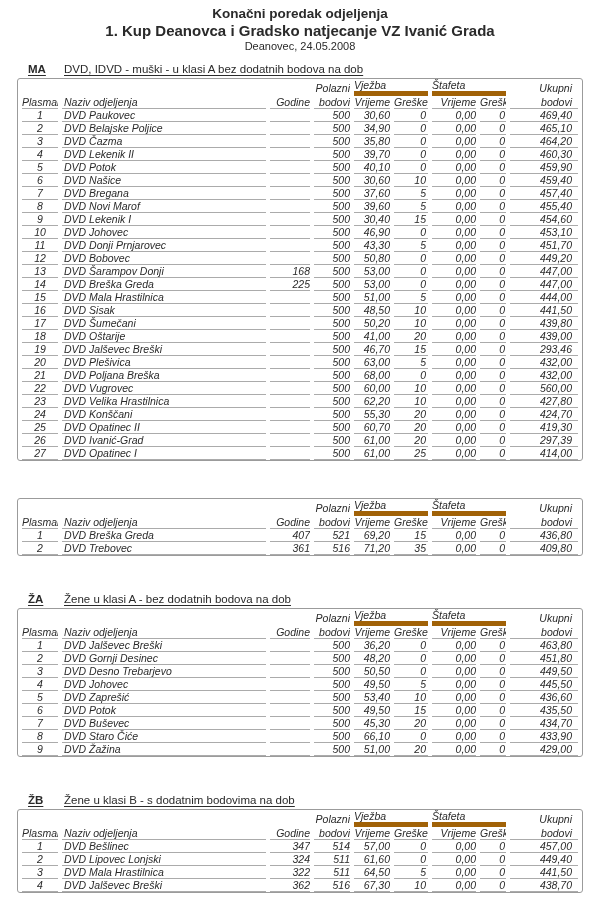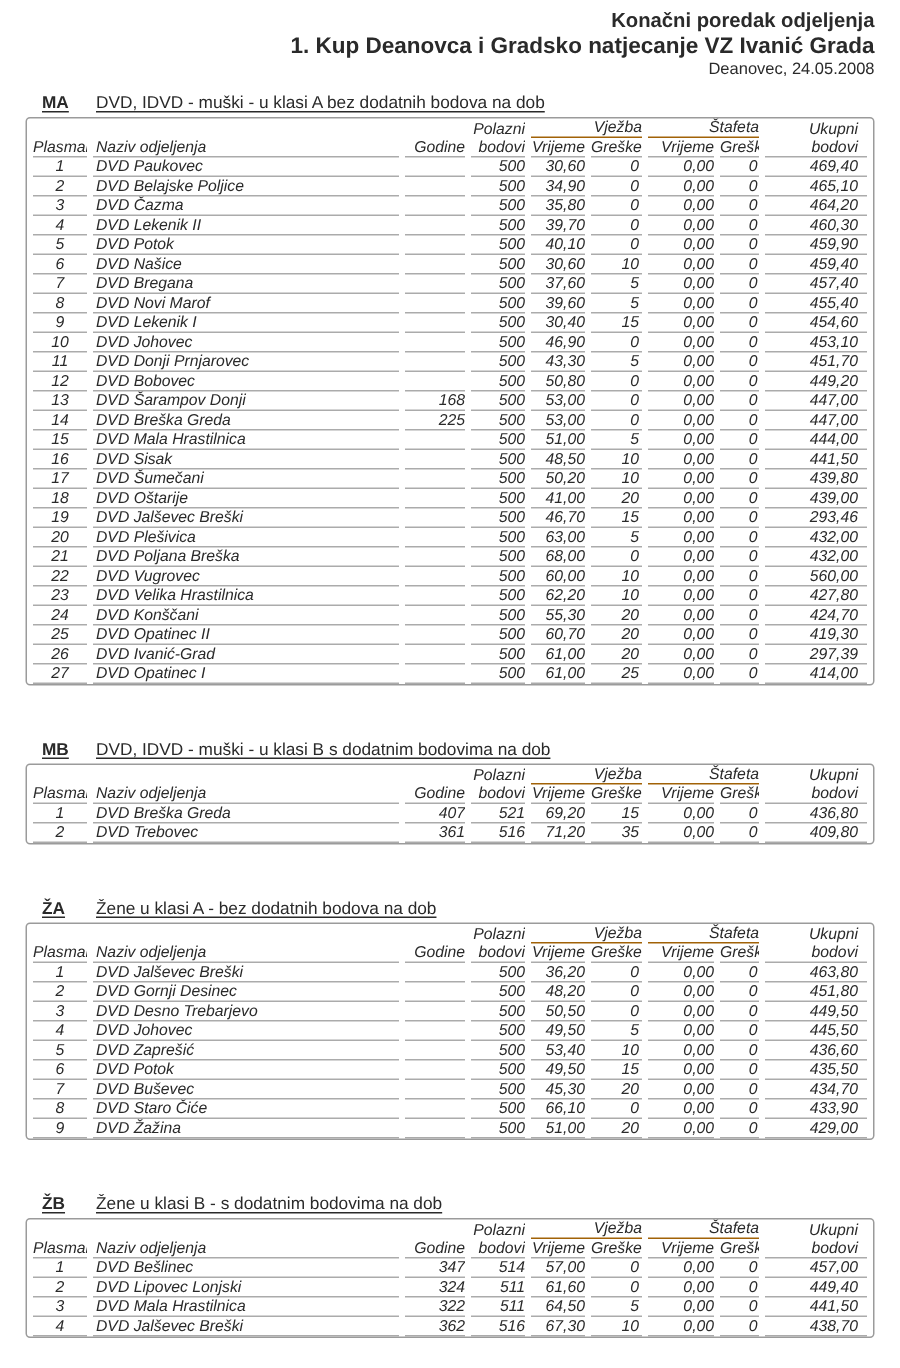--- a/index.html
+++ b/index.html
@@ -1,40 +1,40 @@
 <!DOCTYPE html>
 <html><head>
 <meta charset="utf-8">
 <style>
   html,body { margin:0; padding:0; background:#ffffff; }
   body { font-family:"Liberation Sans", sans-serif; color:#2a2a2a; }
   .page { width:600px; height:912px; box-sizing:border-box; padding:6px 17px 0 17px; background:#ffffff; overflow:hidden; }
 
-  .doc-title { text-align:right; }
+  .doc-title { text-align:center; }
   .t1 { font-size:13.5px; font-weight:bold; line-height:16px; }
   .t2 { font-size:15px;   font-weight:bold; line-height:17px; }
   .t3 { font-size:11px;   line-height:13px; margin-top:1px; }
 
   .section { margin-top:37px; }
   .section.first { margin-top:10px; }
 
   .sec-head { margin:0 0 2px 11px; font-size:11.5px; line-height:13px; }
   .sec-code { font-weight:bold; text-decoration:underline; text-underline-offset:2px; display:inline-block; min-width:36px; }
   .sec-title { text-decoration:underline; text-underline-offset:2px; }
 
   .tbl-wrap { border:1px solid #9b9b9b; border-radius:3px; background:#fff; }
   table { width:100%; table-layout:fixed; border-collapse:separate; border-spacing:4px 0;font-style:italic; }
   th, td {
     font-size:10.5px; font-weight:normal; line-height:12px; height:12px;
     padding:0; margin:0; vertical-align:middle; text-align:right;
     white-space:nowrap; overflow:hidden; color:#2a2a2a;
   }
   thead th.underl, tbody td { border-bottom:1px solid #ababab; }
   .group-row th { border-bottom:none; }
-  .group-row th.grp { border-bottom:1px solid #a16207; text-align:right; }
+  .group-row th.grp { border-bottom:5px solid #a16207; text-align:left; }
   .c0 { text-align:center; }
   .c1 { text-align:left; padding-left:2px; }
   .c5 { padding-right:2px; }
   .c7 { padding-right:1px; }
   .c8 { padding-right:6px; }
 </style>
 </head>
 <body>
 
 <div class="page">
@@ -380,23 +380,20 @@
                 <td class="c6">0,00</td>
                 <td class="c7">0</td>
                 <td class="c8">414,00</td>
               </tr>
             </tbody>
       </table>
     </div>
   </section>
 
   <section class="section">
-    <div class="sec-head">
-      <span class="sec-code">MB</span><span class="sec-title">DVD, IDVD - muški - u klasi B s dodatnim bodovima na dob</span>
-    </div>
     <div class="tbl-wrap">
       <table>
         <colgroup>
           <col style="width:36px">
               <col style="width:204px">
               <col style="width:40px">
           <col style="width:36px">
               <col style="width:36px">
               <col style="width:34px">
           <col style="width:44px">

